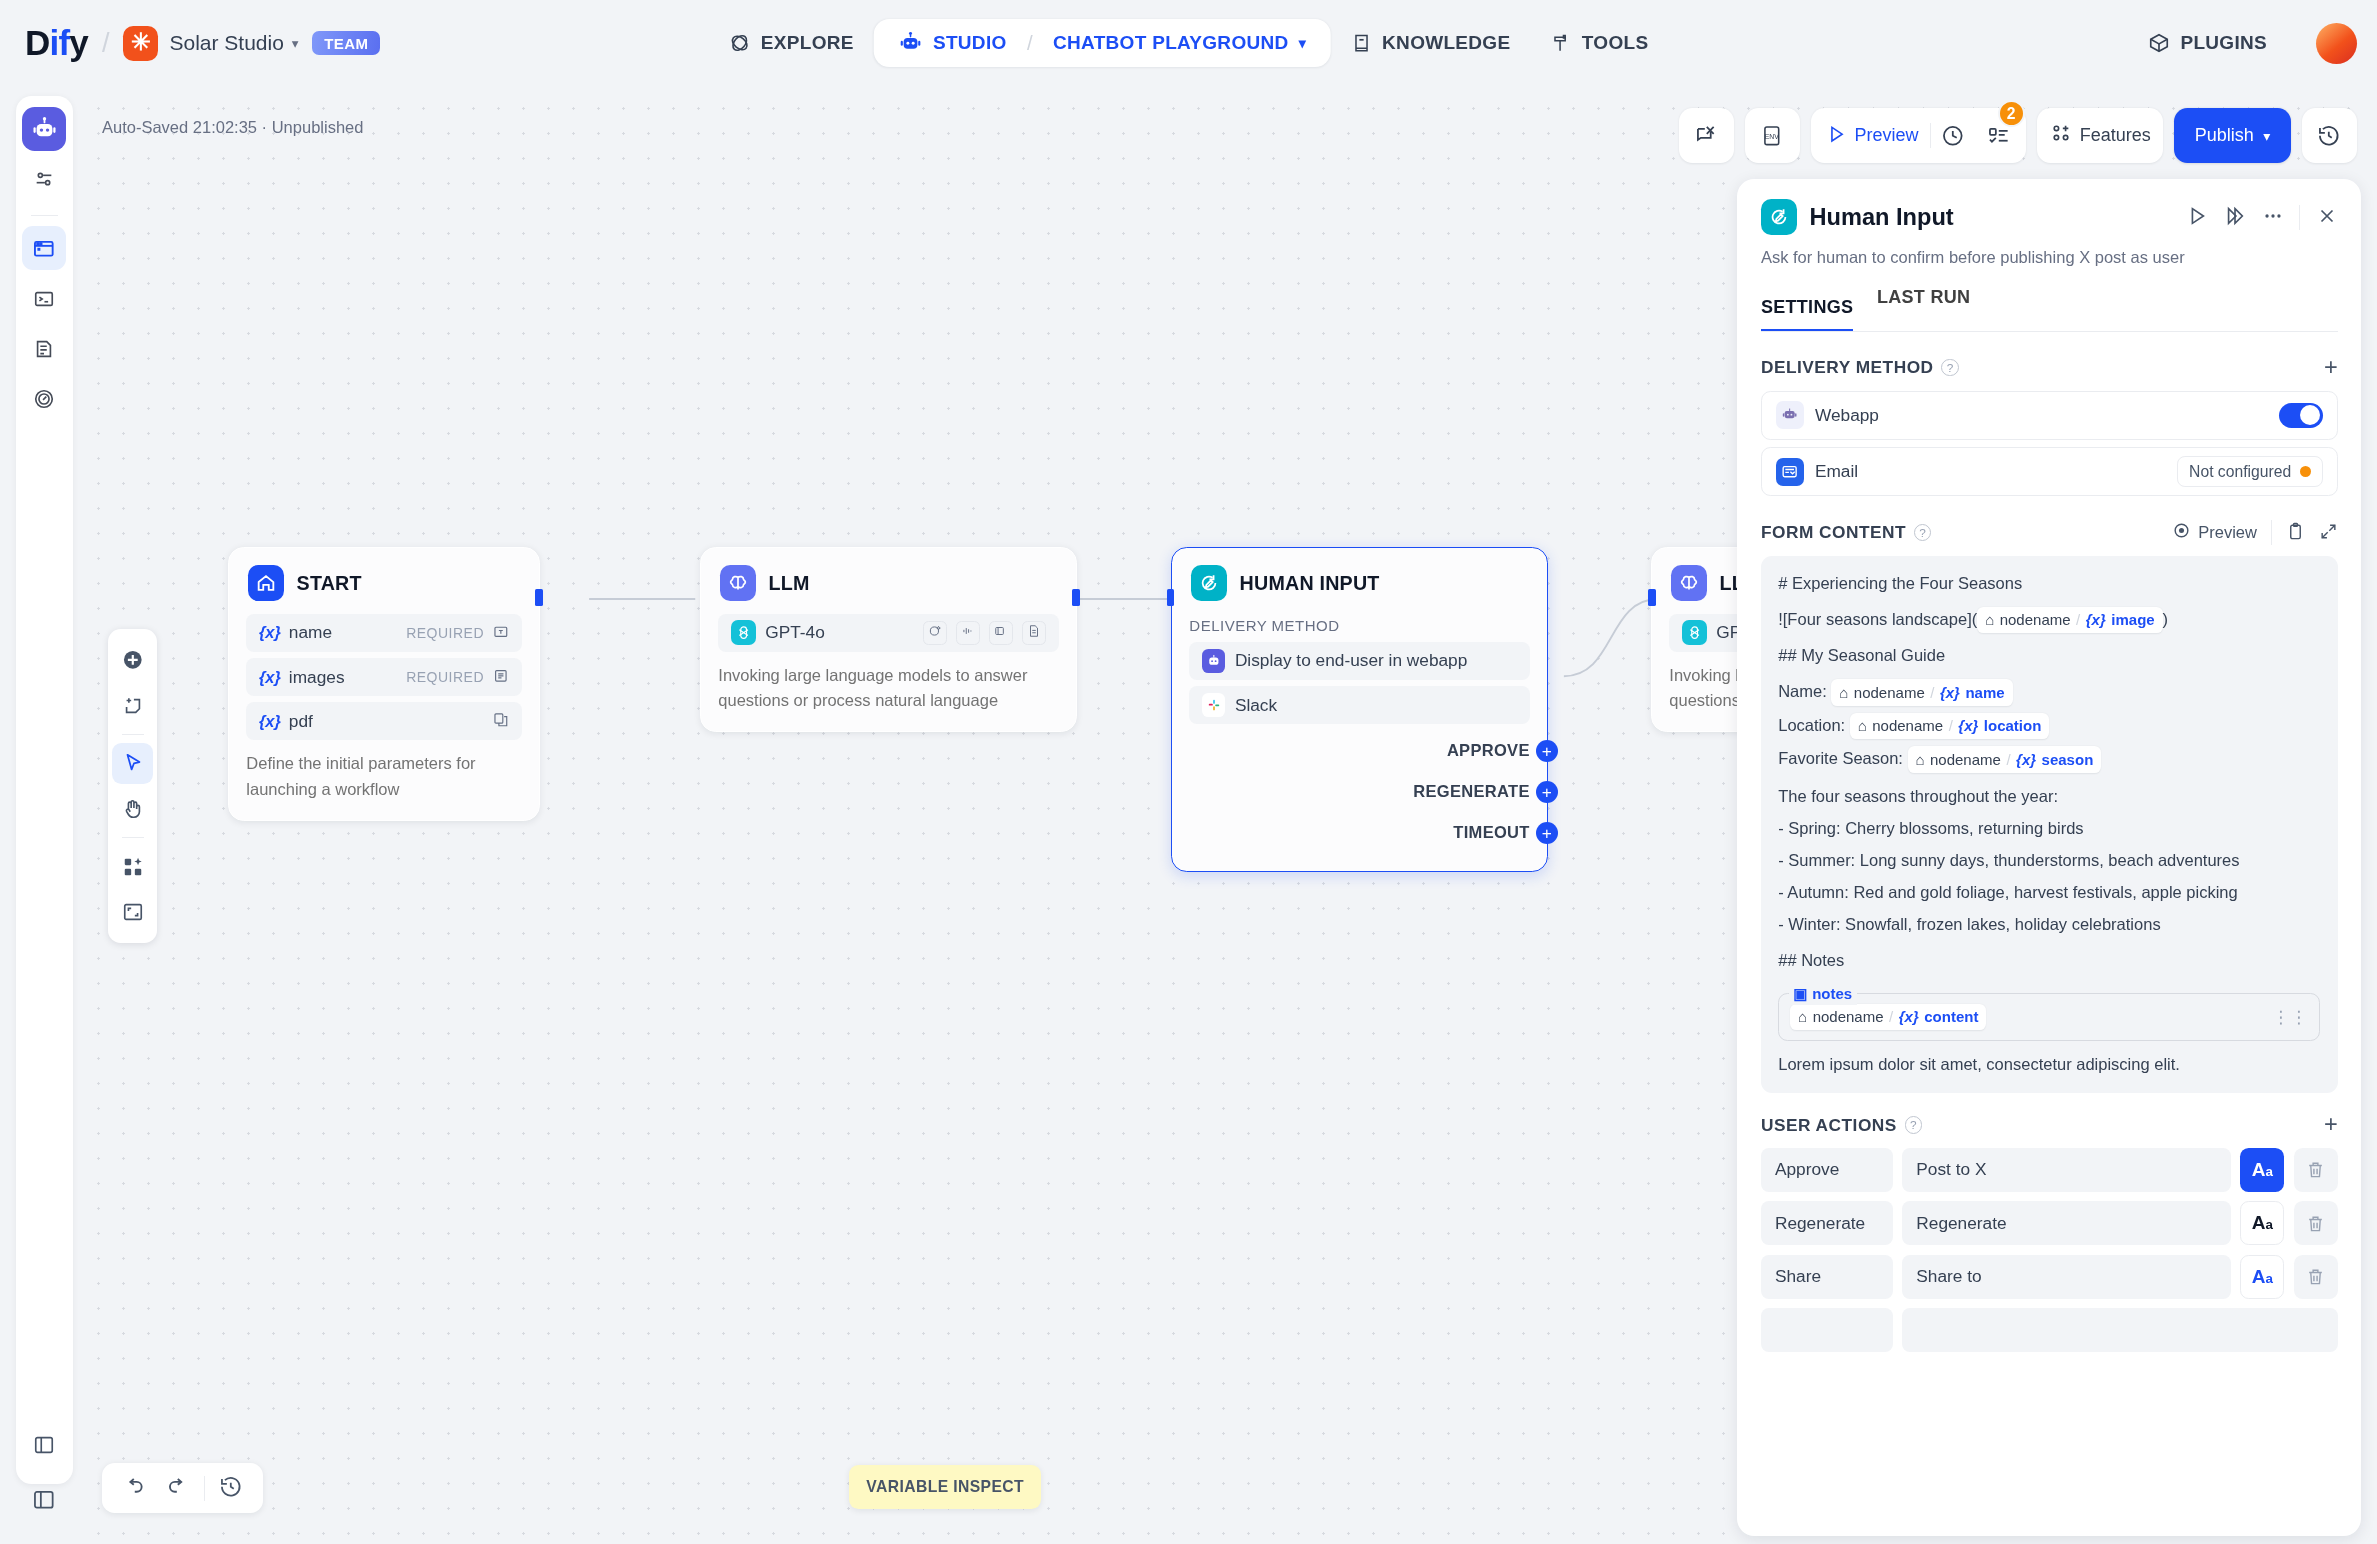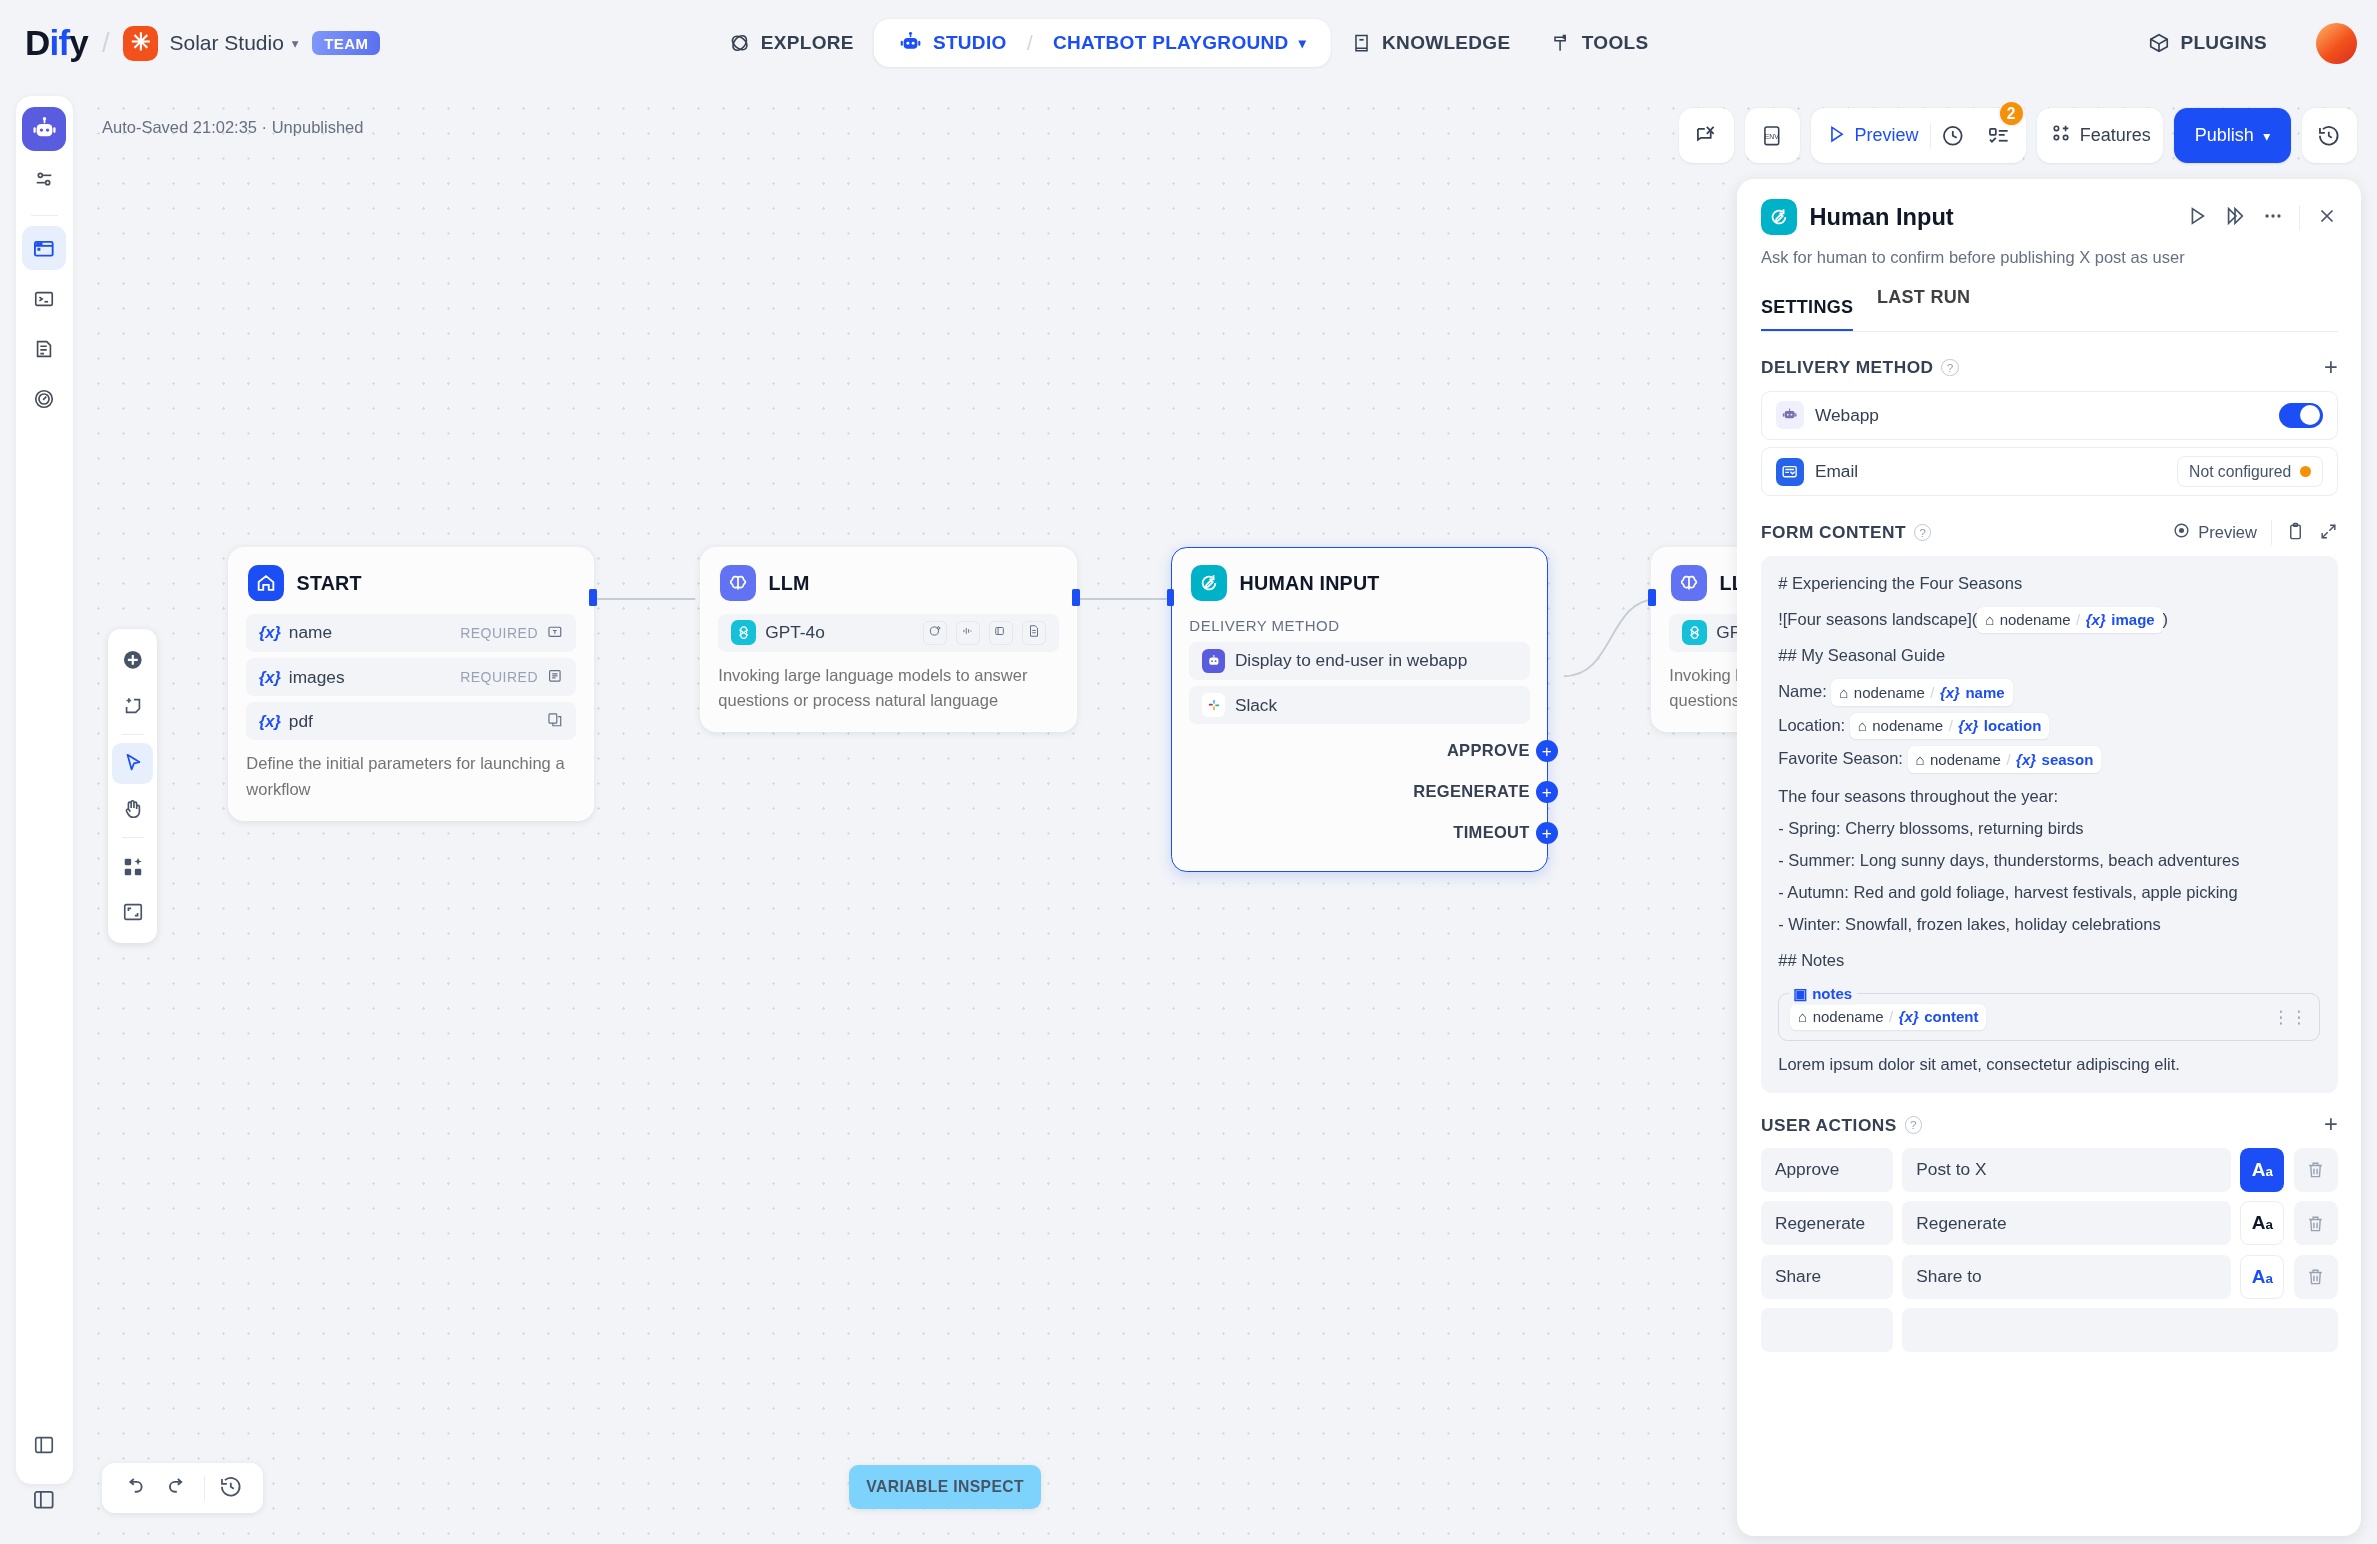--- a/index.html
+++ b/index.html
@@ -183,21 +183,21 @@
   }
 
   
   .undo-bar {
     position:absolute; left: 102px; bottom: 31px; height: 50px;
     background:#fff; border-radius: 12.6px; display:flex; align-items:center;
     gap: 7.9px; padding: 0 14px; box-shadow: 0 1.6px 6.3px rgba(16,24,40,.08); color:#475467;
   }
   .var-inspect {
     position:absolute; left: 849px; bottom: 35px; height: 44px;
-    background:#7dd3fc; border-radius: 9.4px; display:flex; align-items:center;
+    background:#fef9c3; border-radius: 9.4px; display:flex; align-items:center;
     padding: 0 17.3px; font-size: 15.7px; font-weight:700; color:#475467;
     letter-spacing:0.4px; box-shadow: 0 1.6px 6.3px rgba(16,24,40,.08);
   }
   .collapse-btn {
     position:absolute; left: 23.6px; bottom: 23.6px; width: 41px; height:41px;
     display:flex; align-items:center; justify-content:center; color:#475467;
   }
 
   
   .panel {
@@ -527,21 +527,21 @@
     </svg>
   </div>
   <div class="nt-btn">
     <svg width="22" height="22" viewBox="0 0 24 24" fill="none" stroke="#475467" stroke-width="1.8">
       <rect x="3" y="4" width="18" height="16" rx="1.5"></rect>
         <path d="M7 11V8h3M17 13v3h-3"></path>
     </svg>
   </div>
 </div>
 
-<div class="node" style="left:228px; top:547px; width:366px;">
+<div class="node" style="left:228px; top:547px; width:312px;">
   <div class="node-head">
     <div class="node-ic" style="background:#1c4ef5;">
       <svg width="22" height="22" viewBox="0 0 24 24" fill="none" stroke="#fff" stroke-width="2">
           <path d="M4 11l8-6.5L20 11v8.5h-5V14h-6v5.5H4z"></path>
         </svg>
     </div>
     <div class="node-title">START</div>
   </div>
   <div class="node-body">
     <div class="row">

